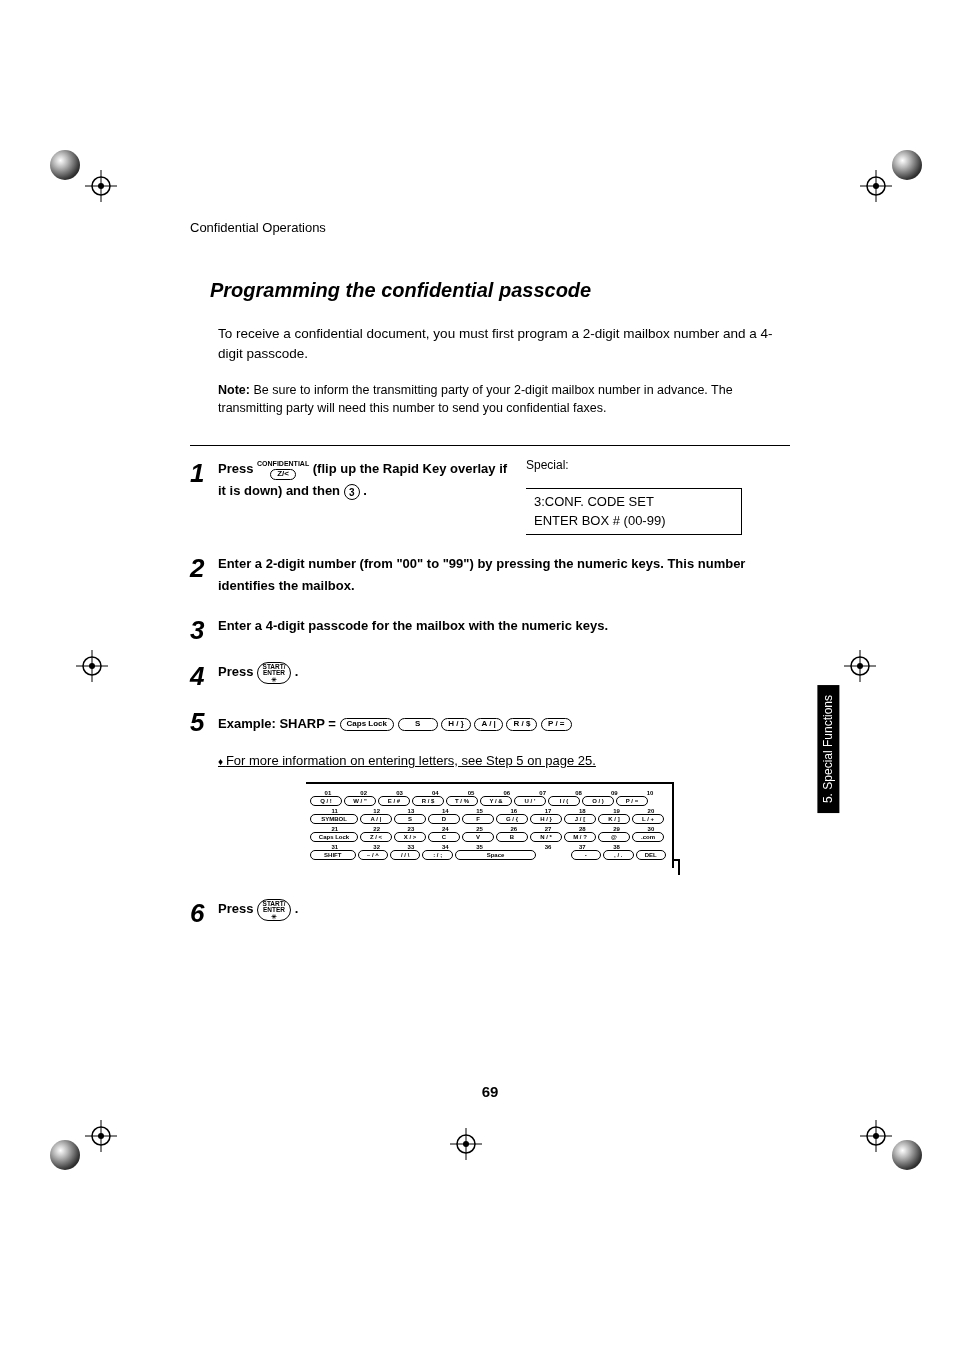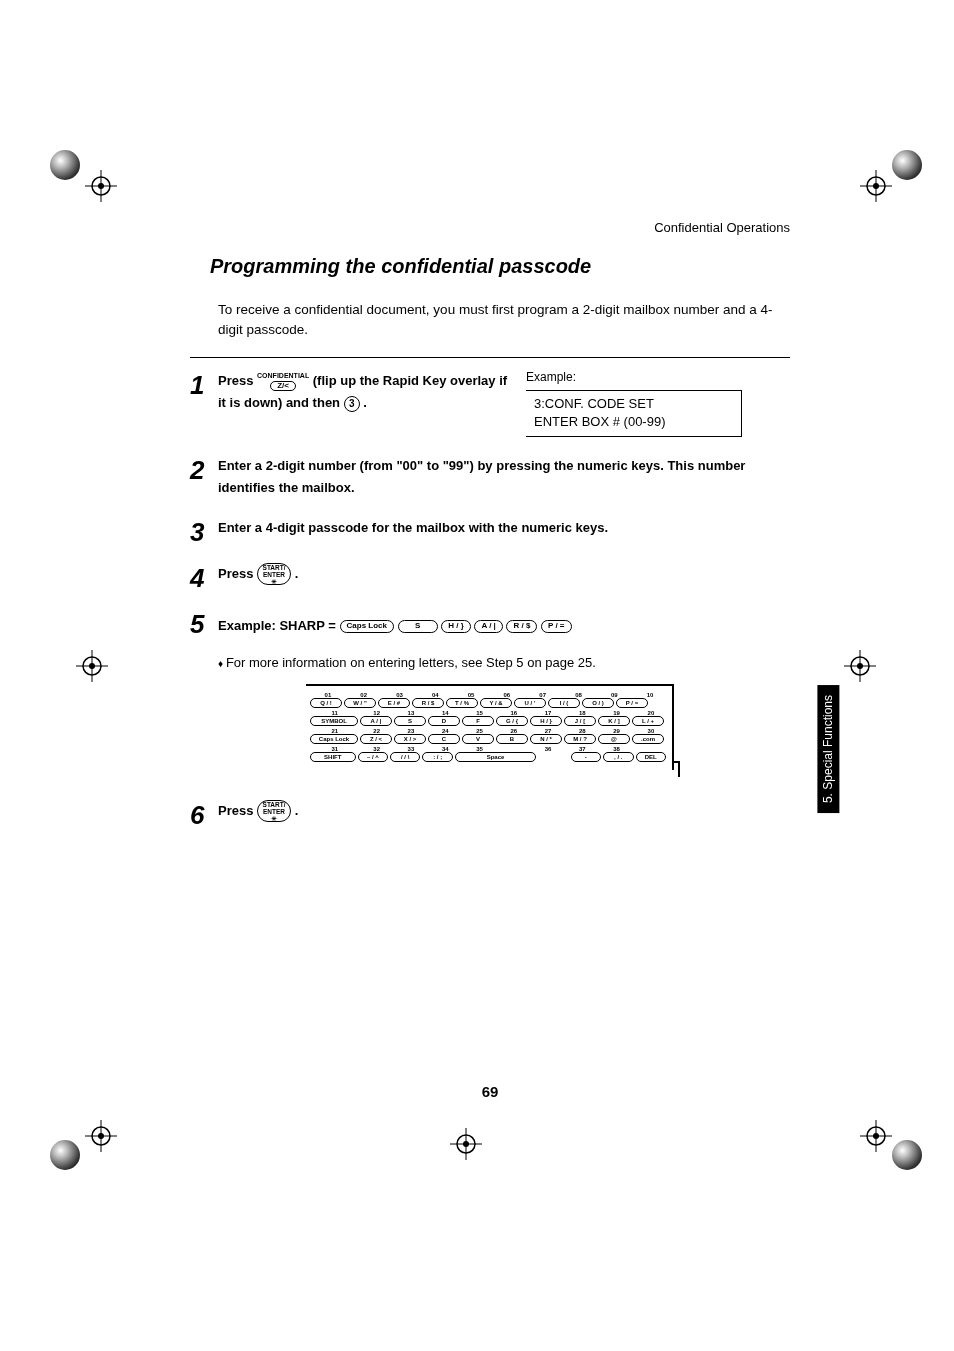--- a/index.html
+++ b/index.html
@@ -12,22 +12,22 @@
     position: relative;
   }
   .page {
     position: absolute;
     left: 190px;
     top: 220px;
     width: 600px;
   }
   .section-header {
     font-size: 13px;
-    text-align: right;
-    margin-bottom: 20px;
+    text-align: left;
+    margin-bottom: 44px;
   }
   .heading {
     font-size: 20px;
     font-weight: bold;
     font-style: italic;
     margin-bottom: 22px;
     margin-left: 20px;
   }
   .intro {
     font-size: 13.5px;
@@ -118,28 +118,29 @@
     padding-top: 1px;
   }
   .display-block { display: flex; gap: 18px; }
   .display-box {
     border: 1px solid #000;
     border-left: none;
     padding: 4px 8px;
     font-size: 13px;
     line-height: 1.4;
     width: 216px;
-    margin-top: 6px;
+    margin-top: 16px;
   }
   .display-label { font-size: 12px; margin-bottom: 2px; }
   .sub-bullet {
     margin-left: 28px;
     font-size: 13px;
     margin-top: 4px;
     margin-bottom: 14px;
+    text-decoration: underline;
   }
   .sub-bullet::before { content: "\2666  "; font-size: 10px; }
   .keyboard {
     margin: 8px auto 30px auto;
     width: 368px;
     border-top: 2px solid #000;
     border-right: 2px solid #000;
     border-left: none;
     border-bottom: none;
     padding: 6px 4px 6px 4px;
@@ -213,38 +214,41 @@
 <body>
 
 <div class="page">
 
   <div class="section-header">Confidential Operations</div>
 
   <div class="heading">Programming the confidential passcode</div>
 
   <div class="intro">To receive a confidential document, you must first program a 2-digit mailbox number and a 4-digit passcode.</div>
 
+  <div class="note">
+    <b>Note:</b><span> Be sure to inform the transmitting party of your 2-digit mailbox number in advance. The transmitting party will need this number to send you confidential faxes.</span>
+  </div>
 
   <div class="rule"></div>
 
   <div class="step">
     <div class="step-num">1</div>
     <div class="display-block">
       <div class="step-body" style="width:290px">
         <span>Press  </span>
         <span class="key-conf">
           <span>CONFIDENTIAL</span>
           <span class="sub">Z/&lt;</span>
         </span>
         <span>  (flip up the Rapid Key overlay if it is down) and then  </span>
         <span class="key-circle">3</span>
         <span> .</span>
       </div>
       <div>
-        <div class="display-label">Example:</div>
+        <div class="display-label">Special:</div>
         <div class="display-box">
           <div>3:CONF. CODE SET</div>
           <div>ENTER BOX # (00-99)</div>
         </div>
       </div>
     </div>
   </div>
 
   <div class="step">
     <div class="step-num">2</div>

